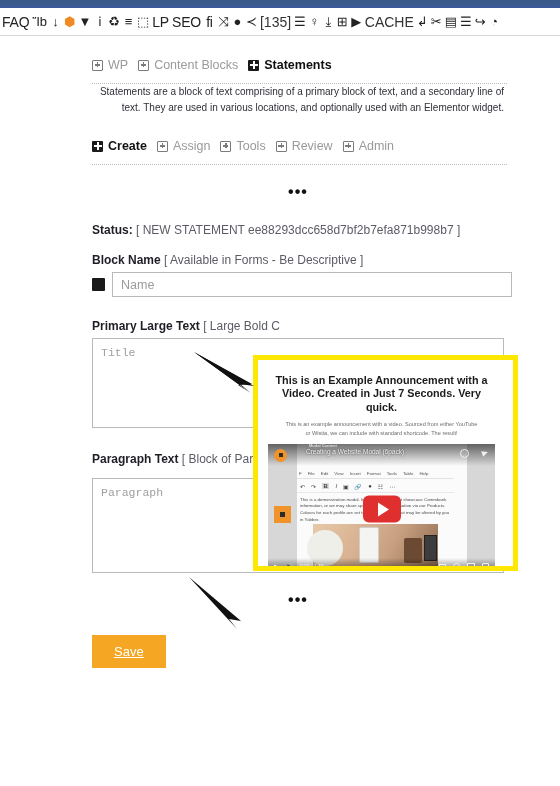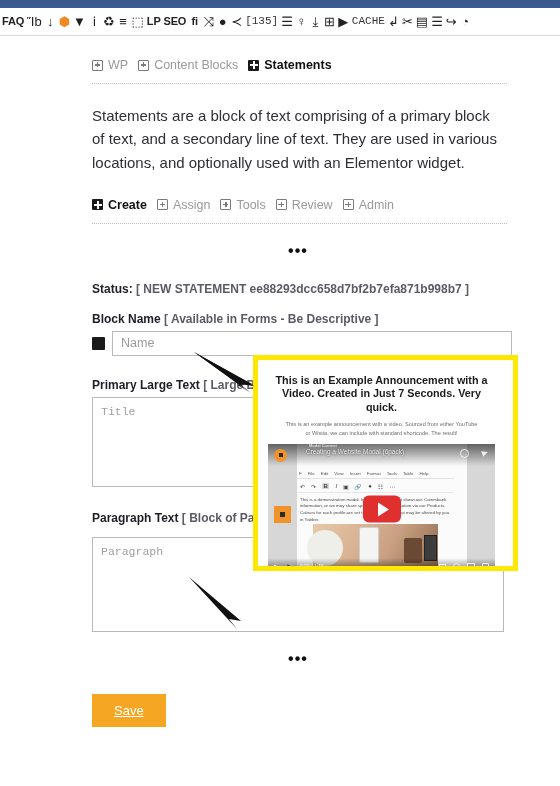--- a/index.html
+++ b/index.html
@@ -34,22 +34,22 @@
     border-bottom:1px solid #d8d8d8;
   }
   .tb-item{
     display:flex; align-items:center; justify-content:center;
     height:20px; min-width:11px;
     font-size:11px; color:#222;
     line-height:1;
     white-space:nowrap;
     cursor:pointer;
   }
-  .tb-item.txt{ font-size:11px; letter-spacing:-0.2px;font-weight:bold; }
-  .tb-item.sm{ font-size:11px; color:#333;font-family:Liberation Mono, monospace; }
+  .tb-item.txt{ font-size:14px; letter-spacing:-0.2px; }
+  .tb-item.sm{ font-size:14px; color:#333; }
   .tb-item.glyph{ font-size:13px; }
   .tb-item.orange{ color:#ef8b22; font-size:13px; }
 
   
   .page-body{
     position:absolute; top:36px; left:0; width:560px; height:750px;
     background:#ffffff;
   }
 
   .content{
@@ -92,46 +92,46 @@
 
   .dotted-rule{
     border-bottom:1px dotted #bdbdbd;
     height:1px;
     margin-top:11px;
     width:415px;
   }
 
   
   .para{
-    font-size:15px;
+    font-size:10px;
     line-height:1.55;
     color:#2e2e38;
-    margin-top:20px;
     width:412px;
+    text-align:right;
   }
 
   .dots{
     text-align:center;
     font-size:16px;
     letter-spacing:1px;
     color:#111;
     margin-top:18px;
     font-weight:bold;
     width:412px;
   }
 
   
   .field-label{
     font-size:12px;
     color:#1e1e26;
     margin-top:16px;
     white-space:nowrap;
   }
   .field-label b{ font-weight:bold; }
-  .field-label .hint{ color:#5b5b66; font-weight:bold; }
+  .field-label .hint{ color:#5b5b66; font-weight:normal; }
 
   .status-line{ margin-top:22px; }
 
   .input-row{
     display:flex; align-items:center; gap:7px; margin-top:5px;
   }
   .input-row .plus-box{ width:13px; height:13px; }
   .plus-filled.lg::before{ left:5.5px; top:2px; width:2px; height:9px;}
   .plus-filled.lg::after { top:5.5px; left:2px; height:2px; width:9px;}
 

